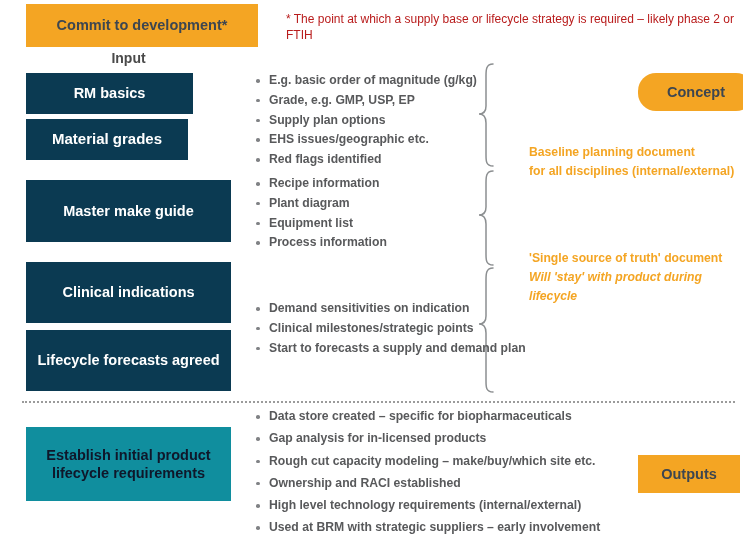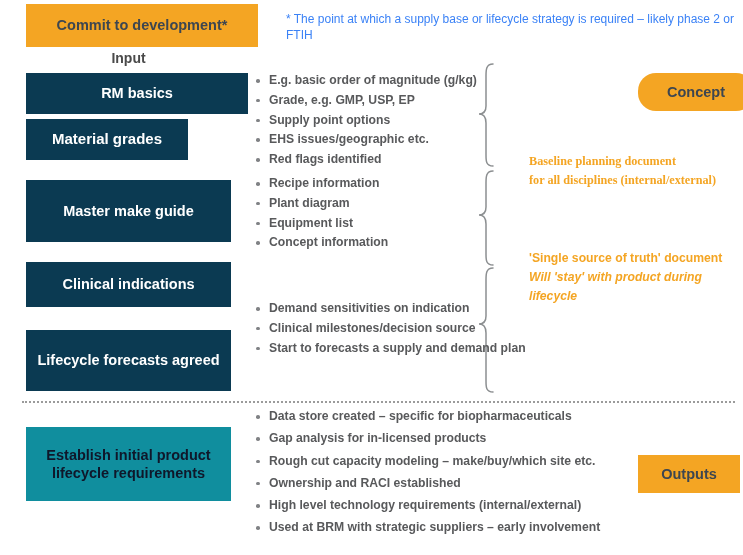--- a/index.html
+++ b/index.html
@@ -57,40 +57,40 @@
     height: 43px;
     font-size: 14.5px;
     padding: 0 0;
   }
   #footnote {
     position: absolute;
     left: 286px;
     top: 12px;
     width: 450px;
     font-size: 12px;
-    color: #3b82f6;
+    color: #b91c1c;
     line-height: 1.3;
   }
 
   #input-label {
     position: absolute;
     left: 26px;
     top: 50px;
     width: 205px;
     text-align: center;
     font-size: 14px;
     font-weight: bold;
     color: #4a4a4a;
   }
 
   
-  #rm-basics      { left: 26px; top: 73px;  width: 222px; height: 41px; font-size: 14.5px; }
+  #rm-basics      { left: 26px; top: 73px;  width: 167px; height: 41px; font-size: 14.5px; }
   #material-grades{ left: 26px; top: 119px; width: 162px; height: 41px; font-size: 15px; text-align: right; }
   #master-data    { left: 26px; top: 180px; width: 205px; height: 62px; font-size: 14.5px; }
-  #clinical-ind   { left: 26px; top: 262px; width: 205px; height: 45px; font-size: 14.5px; }
+  #clinical-ind   { left: 26px; top: 262px; width: 205px; height: 61px; font-size: 14.5px; }
   #lifecycle-fc   { left: 26px; top: 330px; width: 205px; height: 61px; font-size: 14.5px; }
   #establish-box  { left: 26px; top: 427px; width: 205px; height: 74px; font-size: 14.5px; padding: 0 10px; }
 
   
   #concept-box { left: 638px; top: 73px;  width: 116px; height: 38px; font-size: 14.5px; border-radius: 18px; }
   #outputs-box { left: 638px; top: 455px; width: 102px; height: 38px; font-size: 14.5px; }
 
   
   .bullets {
     position: absolute;
@@ -126,21 +126,21 @@
   #bullets-4 li { margin-bottom: 7px; }
 
   
   .annot {
     position: absolute;
     font-size: 12.2px;
     font-weight: bold;
     color: #f4a523;
     line-height: 1.55;
   }
-  #annot-1 { left: 529px; top: 152px; font-family: Liberation Serif, serif; }
+  #annot-1 { left: 529px; top: 143px; }
   #annot-2 { left: 529px; top: 249px; }
   .annot .italic { font-style: italic; }
 
   
   #divider {
     position: absolute;
     left: 22px;
     top: 401px;
     width: 713px;
     height: 0;
@@ -180,35 +180,35 @@
 
   <div class="box box-navy" id="clinical-ind">Clinical indications</div>
 
   <div class="box box-navy" id="lifecycle-fc">Lifecycle forecasts agreed</div>
 
   <div class="box box-teal" id="establish-box">Establish initial product lifecycle requirements</div>
 
   <ul class="bullets" id="bullets-1">
     <li>E.g. basic order of magnitude (g/kg)</li>
     <li>Grade, e.g. GMP, USP, EP</li>
-    <li>Supply point options</li>
+    <li>Supply plan options</li>
     <li>EHS issues/geographic etc.</li>
     <li>Red flags identified</li>
   </ul>
 
   <ul class="bullets" id="bullets-2">
     <li>Recipe information</li>
     <li>Plant diagram</li>
     <li>Equipment list</li>
-    <li>Concept information</li>
+    <li>Process information</li>
   </ul>
 
   <ul class="bullets" id="bullets-3">
     <li>Demand sensitivities on indication</li>
-    <li>Clinical milestones/decision source</li>
+    <li>Clinical milestones/strategic points</li>
     <li>Start to forecasts a supply and demand plan</li>
   </ul>
 
   <ul class="bullets" id="bullets-4">
     <li>Data store created – specific for biopharmaceuticals</li>
     <li>Gap analysis for in-licensed products</li>
     <li>Rough cut capacity modeling – make/buy/which site etc.</li>
     <li>Ownership and RACI established</li>
     <li>High level technology requirements (internal/external)</li>
     <li>Used at BRM with strategic suppliers – early involvement</li>

